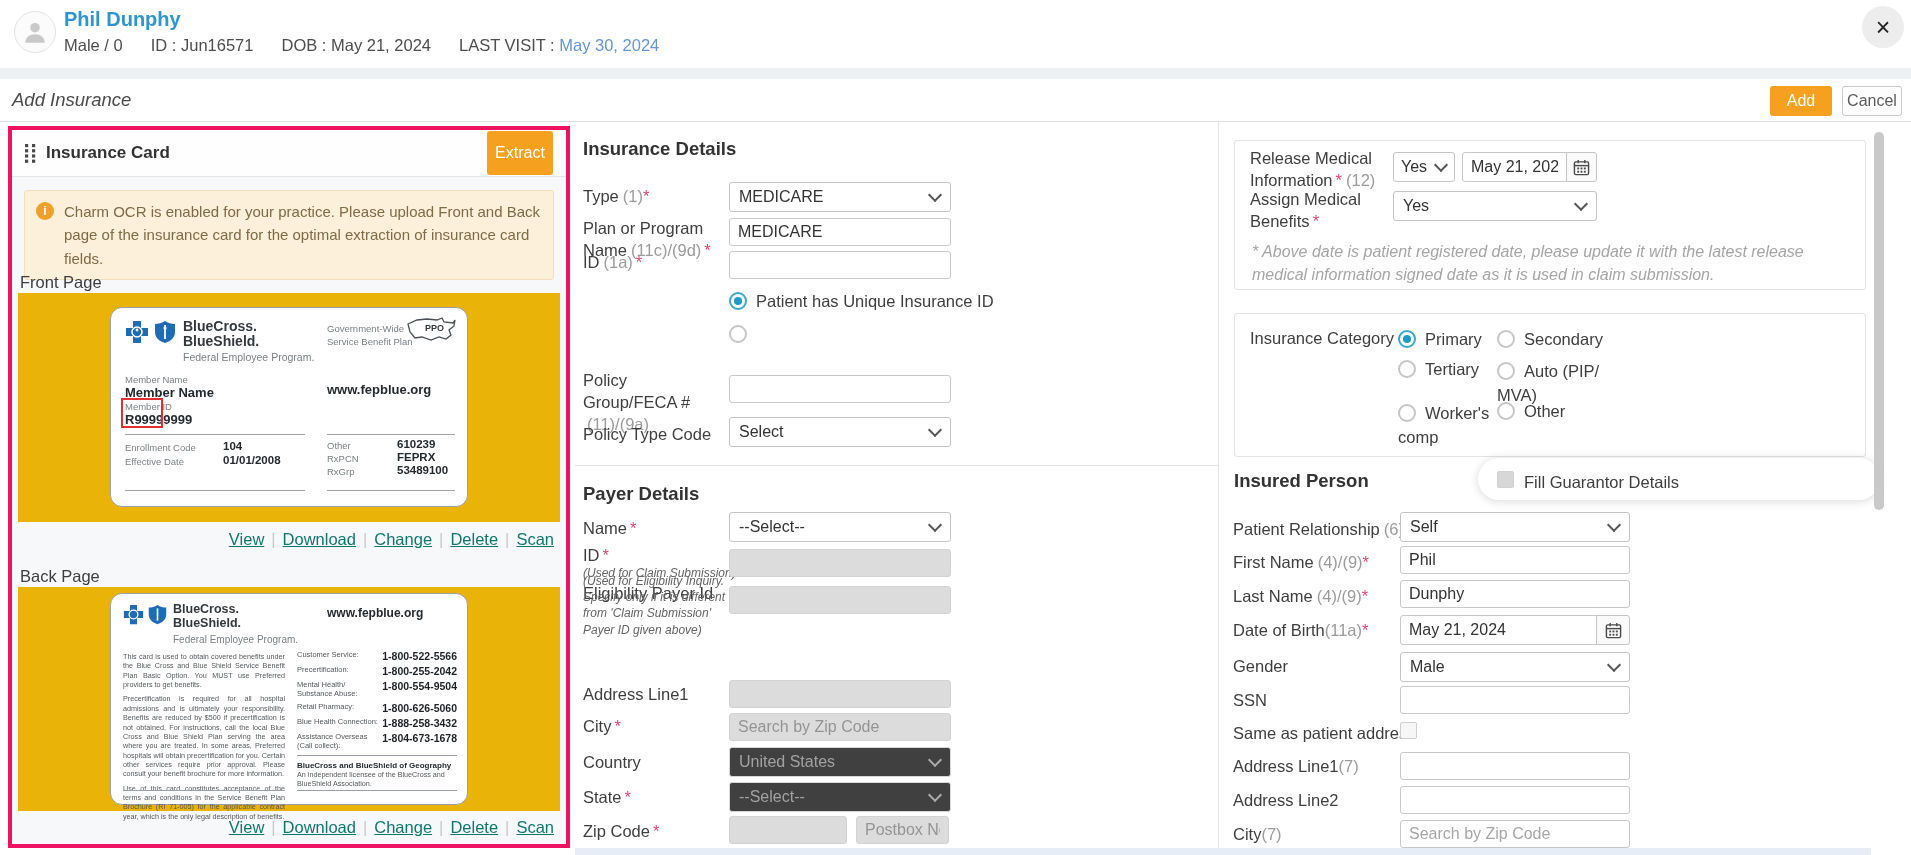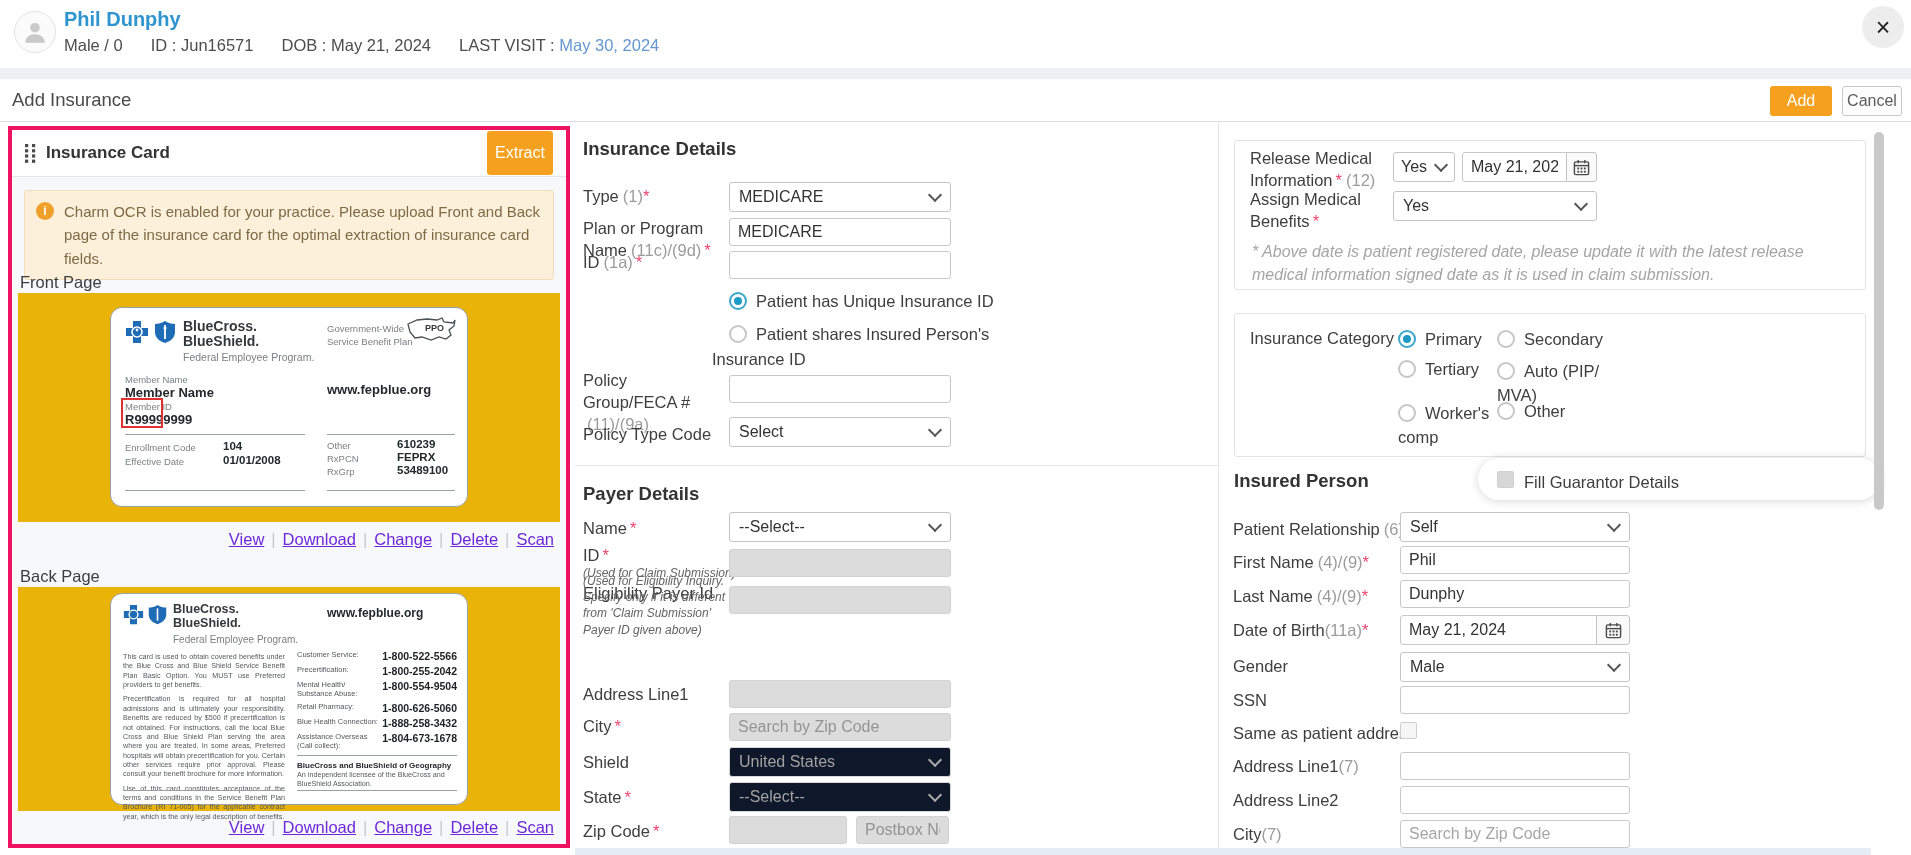--- a/index.html
+++ b/index.html
@@ -8,56 +8,56 @@
   .abs{position:absolute;box-sizing:border-box;}
   
   .avatar{width:42px;height:42px;border-radius:50%;background:#fbfbfb;border:1px solid #e3e3e3;
           display:flex;align-items:center;justify-content:center;overflow:hidden;}
   .pname{font-size:20px;font-weight:bold;color:#2f95cf;}
   .pdemo{font-size:16.5px;color:#4d4d4d;display:flex;gap:28px;}
   .blue-val{color:#6496d2;}
   .close-btn{width:42px;height:42px;border-radius:50%;background:#ededed;display:flex;
              align-items:center;justify-content:center;font-size:25px;color:#222;cursor:pointer;}
   .band{background:#eef1f4;}
-  .bar-title{font-size:18.5px;color:#4a4a4a;}
+  .bar-title{font-size:18.5px;color:#4a4a4a;font-style:italic;}
   .btn-orange{background:#f5a01e;color:#fff;border-radius:3px;display:flex;align-items:center;
               justify-content:center;font-size:16px;cursor:pointer;}
   .btn-plain{background:#fdfdfd;color:#5b5b5b;border:1px solid #c9c9c9;border-radius:3px;display:flex;
              align-items:center;justify-content:center;font-size:16px;cursor:pointer;}
   
   .panel{border:4px solid #ee1260;background:#f7f8fa;}
   .panel-head{background:#fefefe;border-bottom:1px solid #e6e6e6;display:flex;align-items:center;padding:0 13px;}
   .panel-title{font-size:17px;font-weight:bold;color:#333;margin-left:10px;}
   .notice{background:#fcf0da;border:1px solid #f3debb;border-radius:3px;display:flex;gap:10px;
           padding:9px 11px;font-size:15px;line-height:1.55;color:#7d6a47;}
   .info-dot{flex:0 0 auto;width:18px;height:18px;border-radius:50%;background:#efa02b;color:#fff;
             font-size:12px;font-weight:bold;display:flex;align-items:center;justify-content:center;margin-top:2px;}
   .pg-label{font-size:16.5px;color:#3d3d3d;}
   .card-holder{background:#eab308;}
   .ccard{background:#fff;border:1px solid #9aa0a6;border-radius:12px;}
   .cc-sm{font-size:9.5px;color:#7b8084;}
   .cc-xs{font-size:7.2px;color:#54585c;line-height:1.3;text-align:justify;}
   .cc-bold{font-weight:bold;color:#24292e;}
   .cc-hr{border-top:1px solid #9aa0a6;}
   .links{font-size:16.5px;text-align:right;}
-  .lnk{color:#6d28d9;text-decoration:underline;cursor:pointer;}
+  .lnk{color:#0f766e;text-decoration:underline;cursor:pointer;}
   .sep{color:#c8c8c8;margin:0 7px;}
   
   .h-sec{font-size:18.5px;font-weight:bold;color:#333;}
   .flabel{font-size:16.5px;color:#3e3e3e;line-height:1.32;}
   .code{color:#9b9b9b;margin-left:4px;}
   .code.tight{margin-left:0;}
   .req{color:#e8436f;margin-left:3px;}
   .subnote{font-size:12px;font-style:italic;color:#636363;line-height:1.35;}
   .sel{display:flex;align-items:center;height:30px;border:1px solid #c4c4c4;border-radius:3px;
        background:#fff;padding:0 9px;font-size:16px;color:#333;cursor:pointer;}
   .sel span:first-child{flex:1;white-space:nowrap;overflow:hidden;}
   .chev{flex:0 0 auto;width:8px;height:8px;border-right:2px solid #555;border-bottom:2px solid #555;
         transform:rotate(45deg);margin:-4px 1px 0 6px;}
-  .dis-sel{color:#a2a2a2;border-color:#d8d8d8;background:#0f172a;}
+  .dis-sel{color:#a2a2a2;border-color:#d8d8d8;background:#404040;}
   .dis-sel .chev{border-color:#ababab;}
   .txt{height:28px;border:1px solid #c9c9c9;border-radius:3px;padding:0 8px;font-size:16px;color:#333;
        box-sizing:border-box;font-family:inherit;background:#fff;outline:none;}
   .txt::placeholder{color:#a6a6a6;}
   .txt.dis{background:#dcdcdc;border-color:#d2d2d2;}
   .txt.dis::placeholder{color:#949494;}
   .radio{display:inline-block;width:18px;height:18px;border:2px solid #c6c6c6;border-radius:50%;
          background:#fff;box-sizing:border-box;vertical-align:middle;position:relative;cursor:pointer;}
   .radio.on{border-color:#3aa6cb;}
   .radio.on::after{content:"";position:absolute;left:3px;top:3px;width:8px;height:8px;border-radius:50%;background:#1d9bc4;}
@@ -257,21 +257,21 @@
     </div>
 
   <div class="abs flabel" style="left:583px;top:218px;width:145px;"><span>Plan or Program Name</span><span class="code">(11c)/(9d)</span><span class="req">*</span></div>
   <input class="abs txt" style="left: 729px; top: 218px; width: 222px;" value="MEDICARE">
 
   <div class="abs flabel" style="left:583px;top:252px;width:145px;"><span>ID</span><span class="code">(1a)</span><span class="req">*</span></div>
   <input class="abs txt" style="left: 729px; top: 251px; width: 222px;" value="">
 
   <div class="abs" style="left:712px;top:290px;width:350px;">
     <div style="padding-left:17px;"><span class="radio on"></span><span class="radio-lbl">Patient has Unique Insurance ID</span></div>
-    <div style="margin-top:9px;line-height:1.55;"><span class="radio" style="margin-left:17px;"></span><span class="radio-lbl">Patient shares Insured Person's Insurance ID</span></div>
+    <div style="margin-top:9px;line-height:1.55;"><span class="radio" style="margin-left:17px;"></span></div>
   </div>
 
   <div class="abs flabel" style="left:583px;top:370px;width:142px;"><span>Policy Group/FECA #</span><span class="code">(11)/(9a)</span></div>
   <input class="abs txt" style="left: 729px; top: 375px; width: 222px;" value="">
 
   <div class="abs flabel" style="left:583px;top:424px;width:142px;">Policy Type Code</div>
   <div class="abs sel" style="left:729px;top:417px;width:222px;">
       <span>Select</span>
       <span class="chev"></span>
     </div>
@@ -293,21 +293,21 @@
   <div class="abs flabel" style="left:583px;top:583px;">Eligibility Payer Id</div>
   <div class="abs subnote" style="left:583px;top:573px;width:152px;">(Used for Eligibility Inquiry.  Specify only if it is different from 'Claim Submission' Payer ID given above)</div>
   <input class="abs txt dis" style="left: 729px; top: 586px; width: 222px;" disabled="">
 
   <div class="abs flabel" style="left:583px;top:684px;">Address Line1</div>
   <input class="abs txt dis" style="left: 729px; top: 680px; width: 222px;" disabled="">
 
   <div class="abs flabel" style="left:583px;top:716px;"><span>City</span><span class="req">*</span></div>
   <input class="abs txt dis" style="left: 729px; top: 713px; width: 222px;" disabled="" placeholder="Search by Zip Code">
 
-  <div class="abs flabel" style="left:583px;top:752px;">Shield</div>
+  <div class="abs flabel" style="left:583px;top:752px;">Country</div>
   <div class="abs sel dis-sel" style="left:729px;top:747px;width:222px;">
       <span>United States</span>
       <span class="chev"></span>
     </div>
 
   <div class="abs flabel" style="left:583px;top:787px;"><span>State</span><span class="req">*</span></div>
   <div class="abs sel dis-sel" style="left:729px;top:782px;width:222px;">
       <span>--Select--</span>
       <span class="chev"></span>
     </div>

